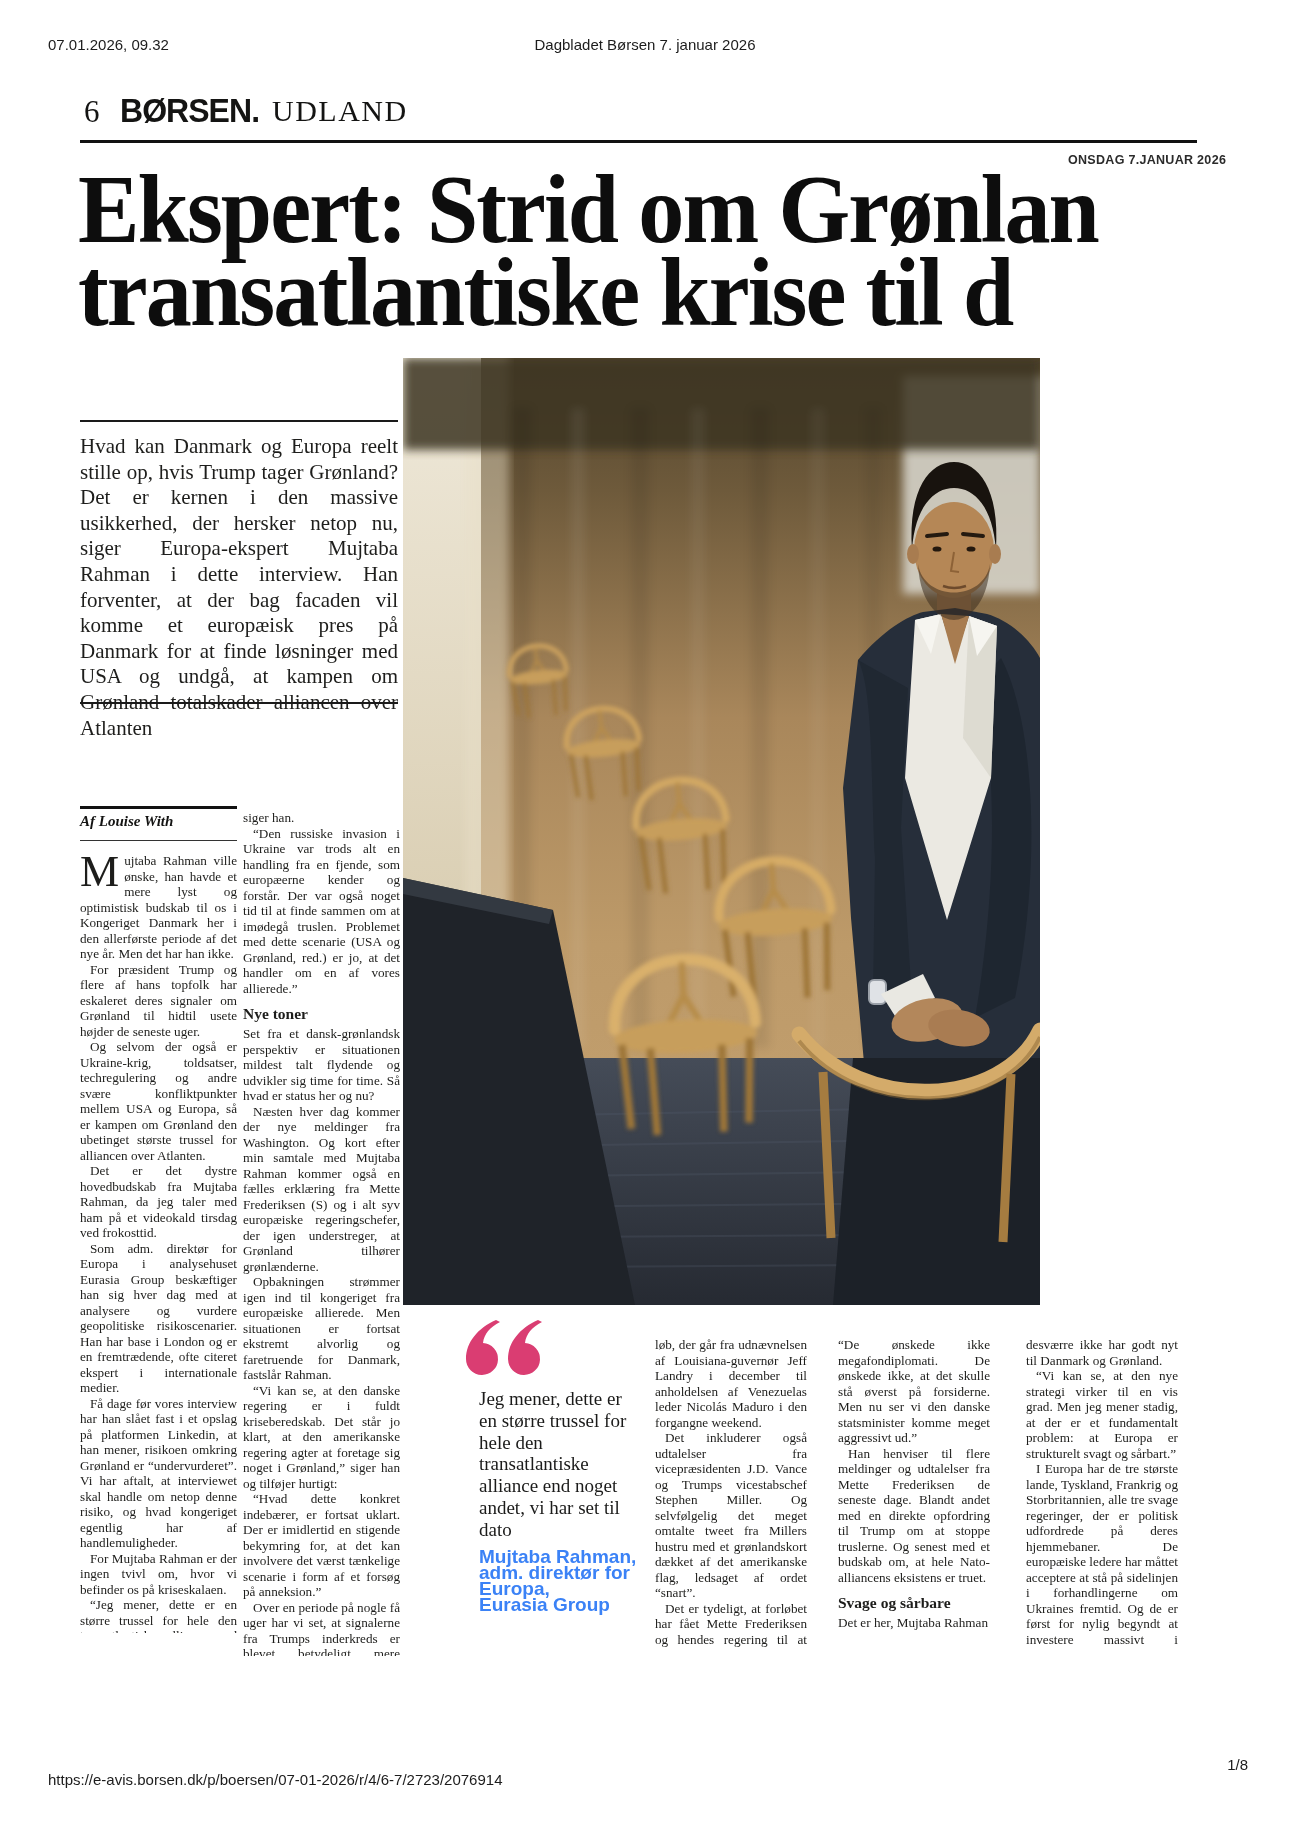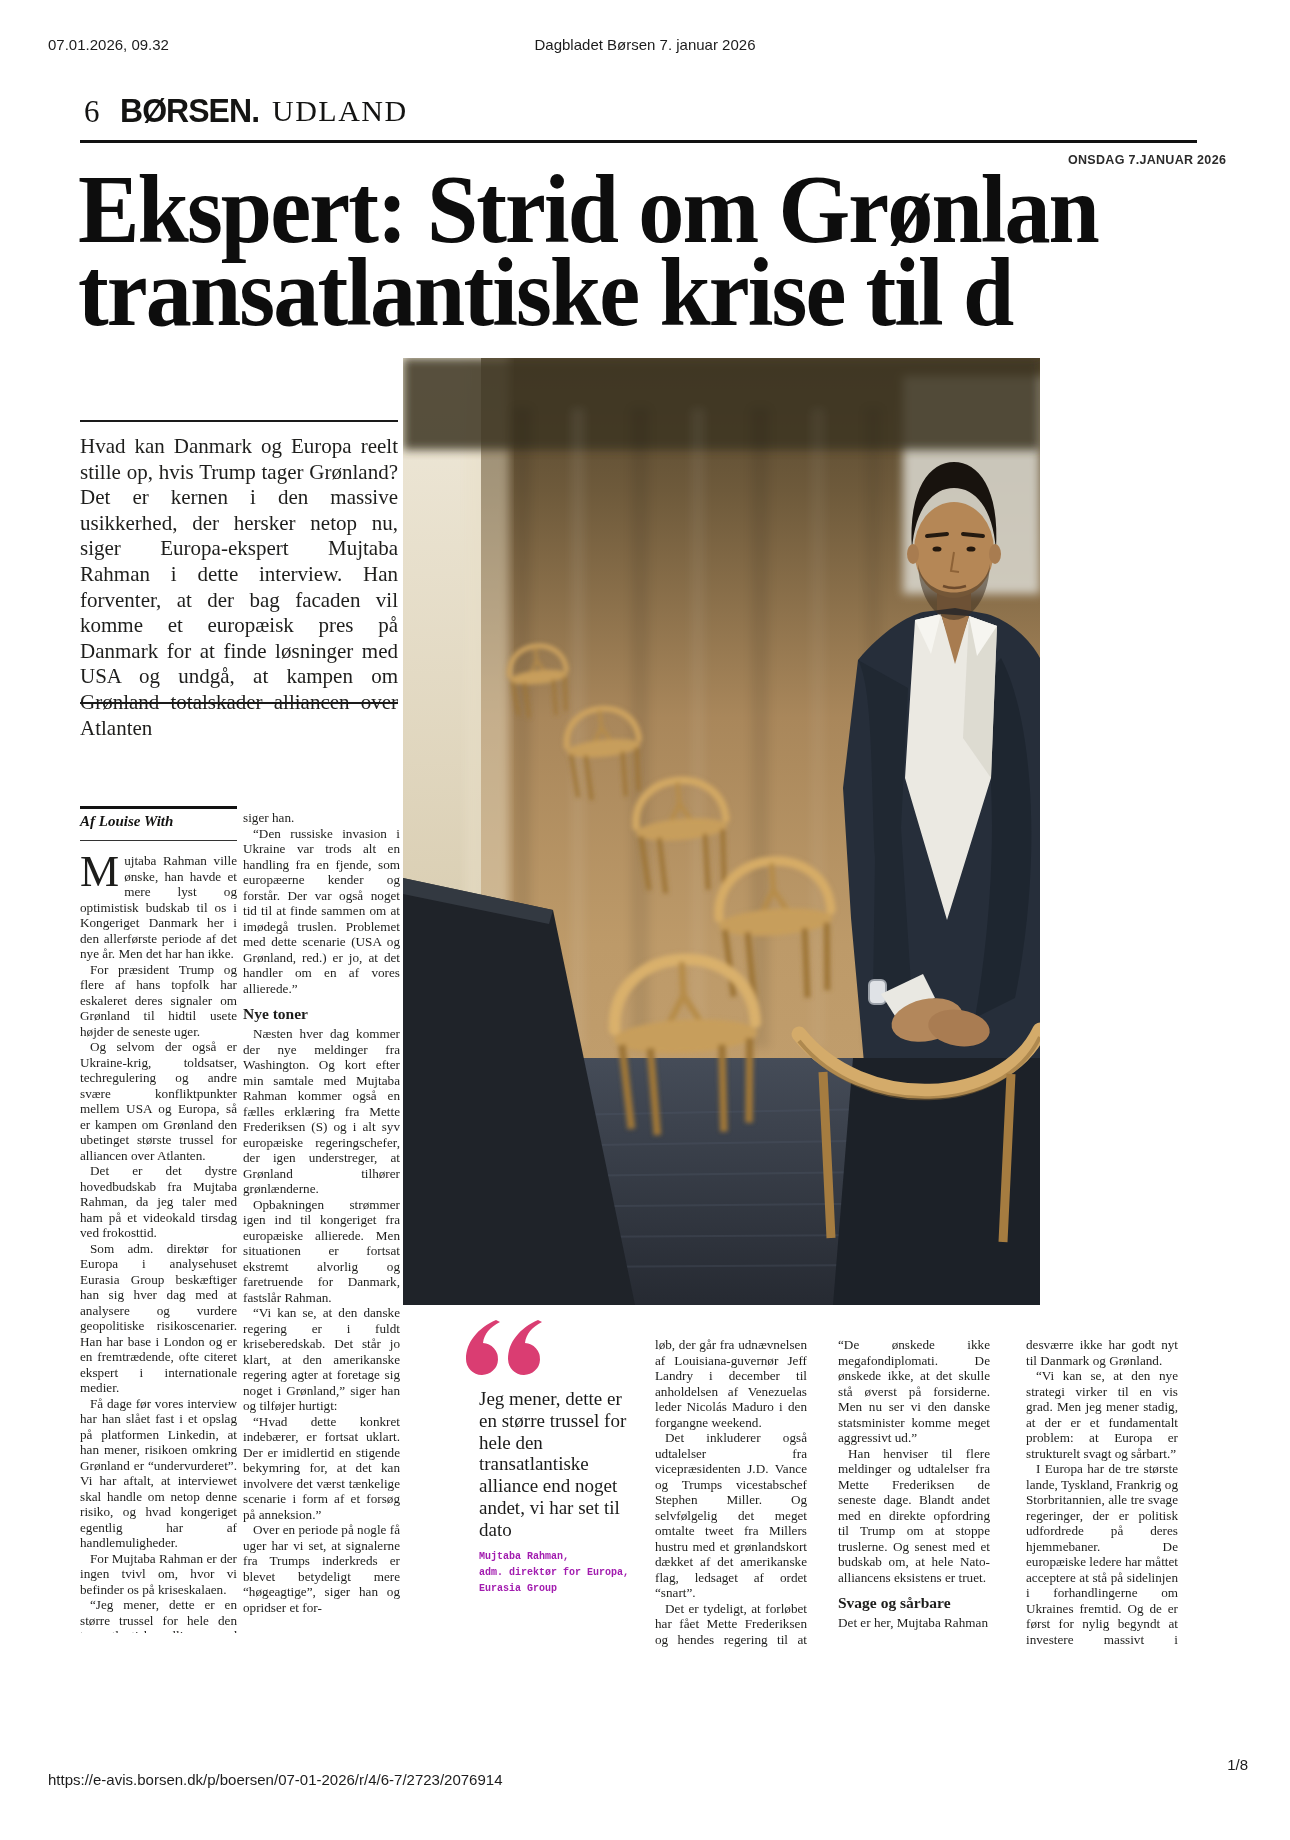--- a/index.html
+++ b/index.html
@@ -55,22 +55,22 @@
   .colC{left:838px;top:1337px;width:152px;height:310px;}
   .colD{left:1026px;top:1337px;width:152px;height:310px;}
 
   
   .photo{left:403px;top:358px;width:637px;height:947px;overflow:hidden;background:#8a7354;}
 
   
   .qmark{left:462px;top:1318px;}
   .qtext{left:479px;top:1388px;width:152px;font-size:19px;line-height:21.8px;
          color:#1b1b1a;margin:0;}
-  .qattr{left:479px;top:1549px;width:175px;font-family:Liberation Mono, monospace;
-         font-weight:bold;font-size:10px;line-height:16px;color:#a21caf;}
+  .qattr{left:479px;top:1549px;width:175px;font-family:Liberation Sans, sans-serif;
+         font-weight:bold;font-size:19px;line-height:16px;color:#3b82f6;}
 
   .page-edge{left:1281px;top:0;width:2px;height:1840px;background:#c9c9ce;}
 </style>
 </head>
 <body>
 
 <div class="page">
 
   <div class="abs print-txt print-date">07.01.2026, 09.32</div>
   <div class="abs print-txt print-title">Dagbladet Børsen 7. januar 2026</div>
@@ -101,20 +101,21 @@
       <p class="p">Det er det dystre hovedbudskab fra Mujtaba Rahman, da jeg taler med ham på et videokald tirsdag ved frokosttid.</p>
       <p class="p">Som adm. direktør for Europa i analysehuset Eurasia Group beskæftiger han sig hver dag med at analysere og vurdere geopolitiske risikoscenarier. Han har base i London og er en fremtrædende, ofte citeret ekspert i internationale medier.</p>
       <p class="p">Få dage før vores interview har han slået fast i et opslag på platformen Linkedin, at han mener, risikoen omkring Grønland er “undervurderet”. Vi har aftalt, at interviewet skal handle om netop denne risiko, og hvad kongeriget egentlig har af handlemuligheder.</p>
       <p class="p">For Mujtaba Rahman er der ingen tvivl om, hvor vi befinder os på kriseskalaen.</p>
       <p class="p">“Jeg mener, dette er en større trussel for hele den transatlantiske alliance end noget andet, vi har set til dato,”</p>
     </div>
   <div class="abs bodycol col2">
       <p class="cont">siger han.</p>
       <p class="p">“Den russiske invasion i Ukraine var trods alt en handling fra en fjende, som europæerne kender og forstår. Der var også noget tid til at finde sammen om at imødegå truslen. Problemet med dette scenarie (USA og Grønland, red.) er jo, at det handler om en af vores allierede.”</p>
       <p class="h">Nye toner</p>
+      <p class="cont">Set fra et dansk-grønlandsk perspektiv er situationen mildest talt flydende og udvikler sig time for time. Så hvad er status her og nu?</p>
       <p class="p">Næsten hver dag kommer der nye meldinger fra Washington. Og kort efter min samtale med Mujtaba Rahman kommer også en fælles erklæring fra Mette Frederiksen (S) og i alt syv europæiske regeringschefer, der igen understreger, at Grønland tilhører grønlænderne.</p>
       <p class="p">Opbakningen strømmer igen ind til kongeriget fra europæiske allierede. Men situationen er fortsat ekstremt alvorlig og faretruende for Danmark, fastslår Rahman.</p>
       <p class="p">“Vi kan se, at den danske regering er i fuldt kriseberedskab. Det står jo klart, at den amerikanske regering agter at foretage sig noget i Grønland,” siger han og tilføjer hurtigt:</p>
       <p class="p">“Hvad dette konkret indebærer, er fortsat uklart. Der er imidlertid en stigende bekymring for, at det kan involvere det værst tænkelige scenarie i form af et forsøg på anneksion.”</p>
       <p class="p">Over en periode på nogle få uger har vi set, at signalerne fra Trumps inderkreds er blevet betydeligt mere “høgeagtige”, siger han og opridser et for-</p>
     </div>
 
   <div class="abs photo" aria-label="Mujtaba Rahman fotograferet siddende i et lokale med rækker af lyse træstole">
     <svg width="637" height="947" viewBox="0 0 637 947" xmlns="http://www.w3.org/2000/svg" role="img">
       <defs>

